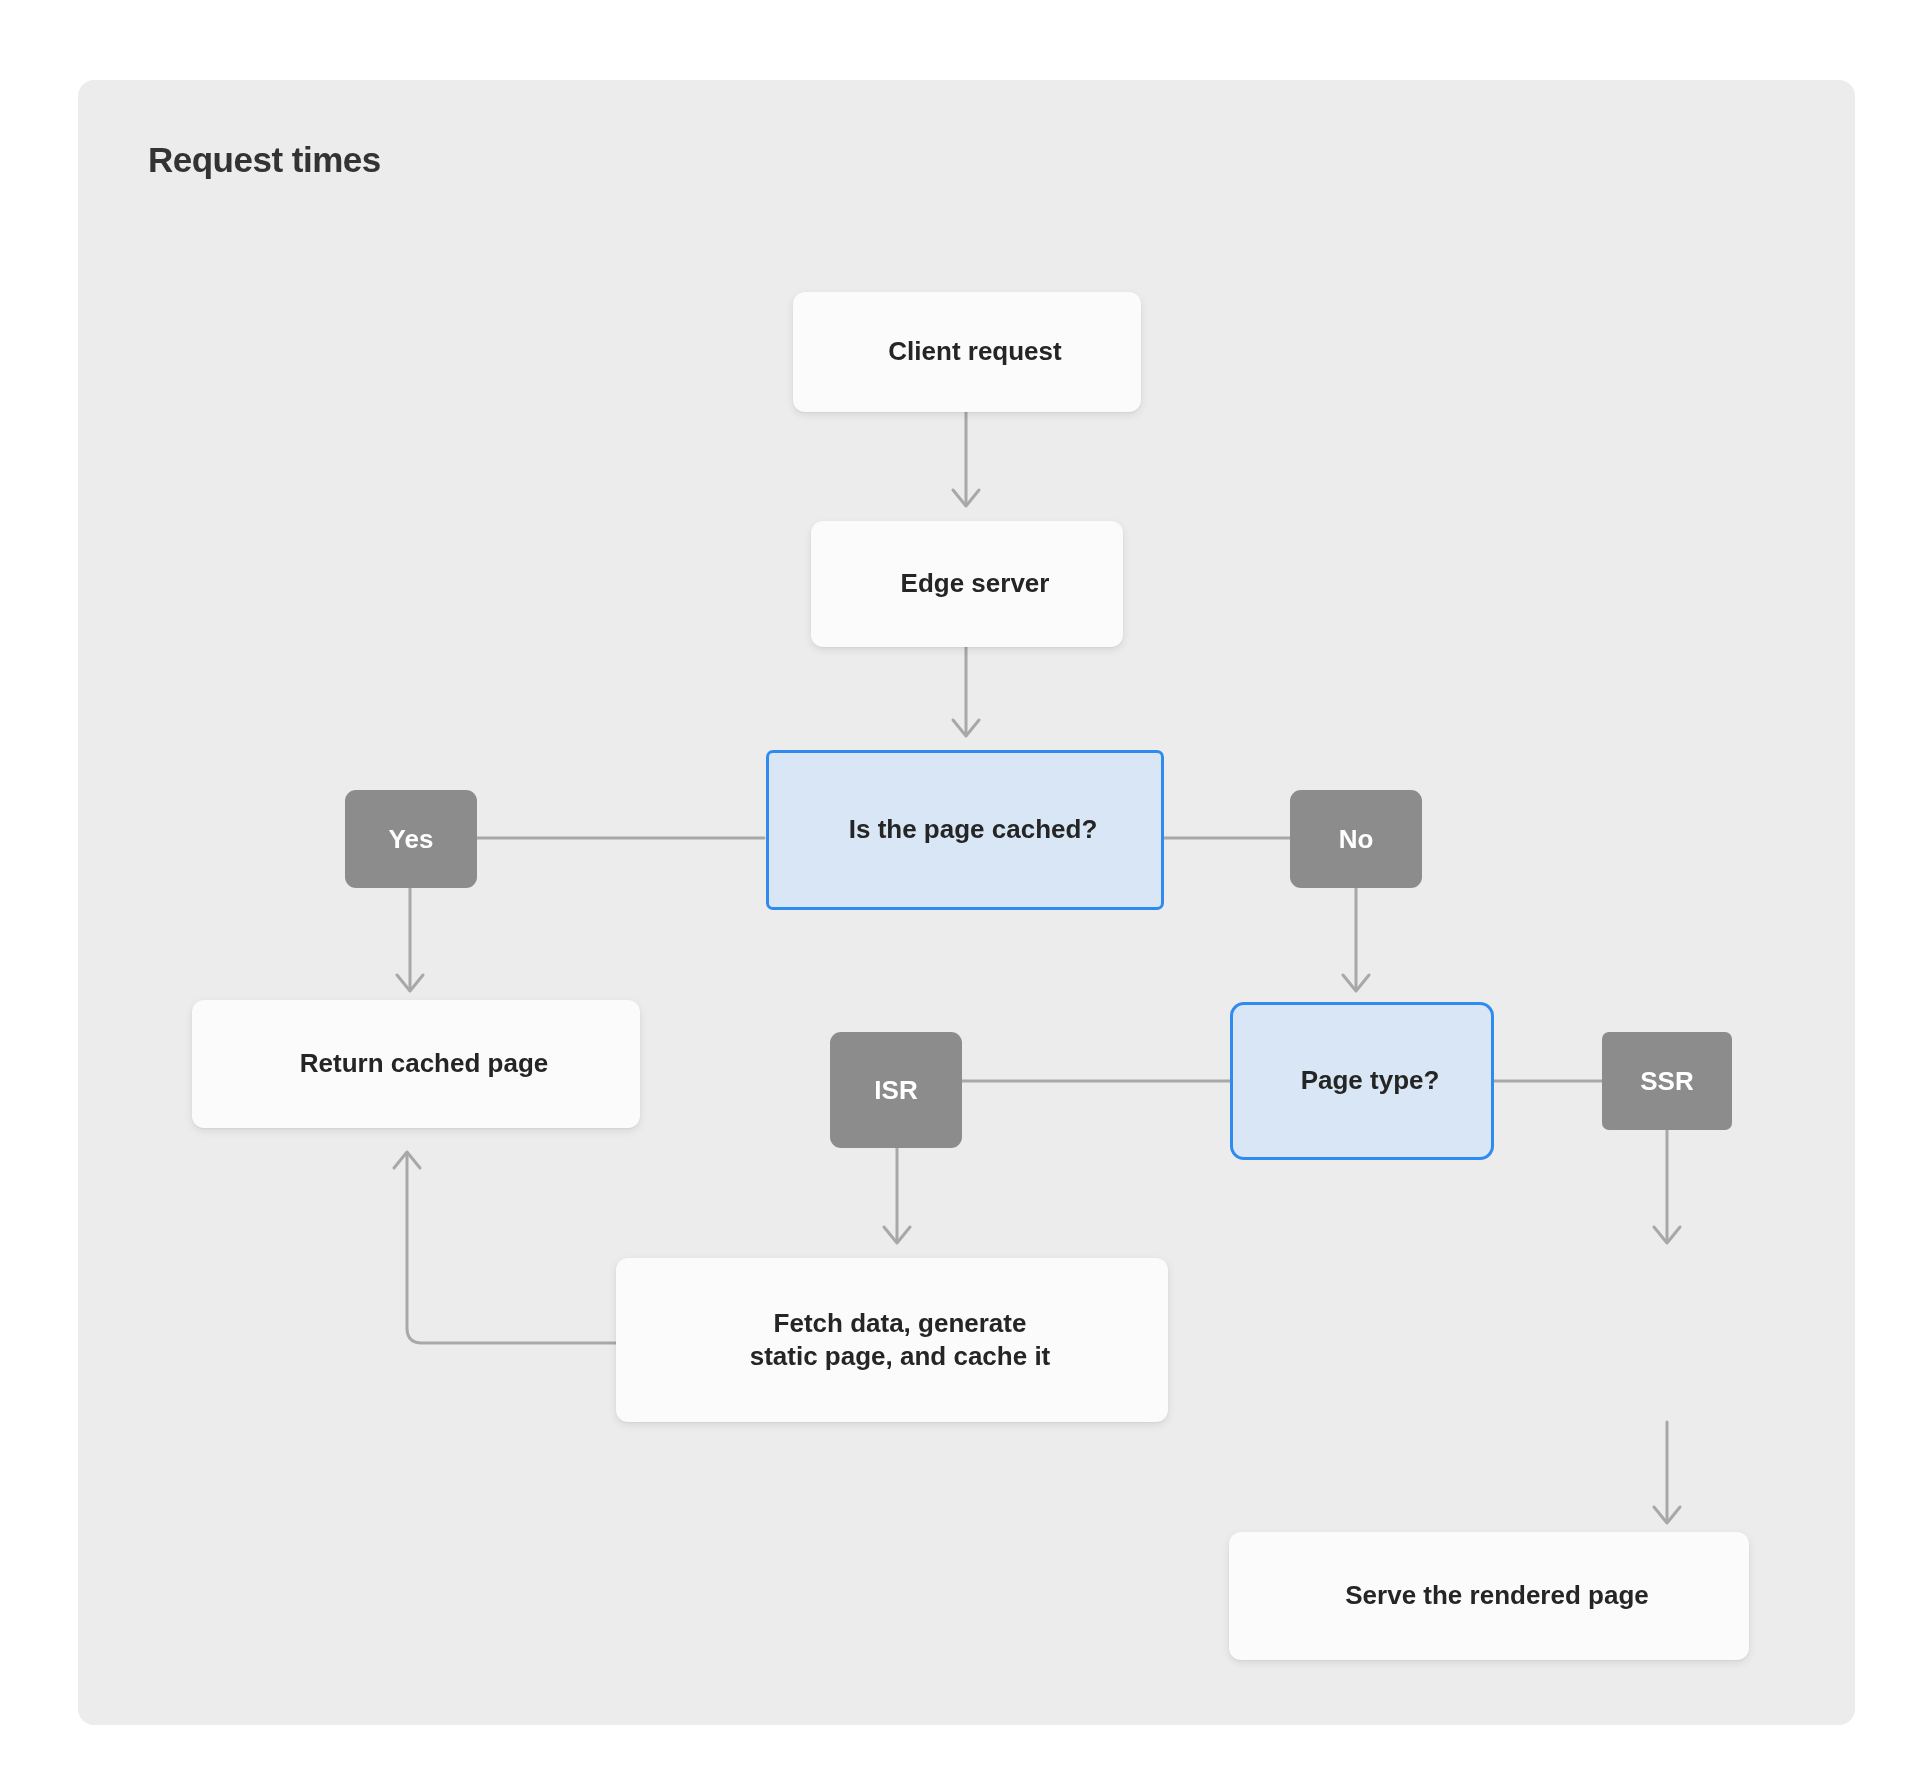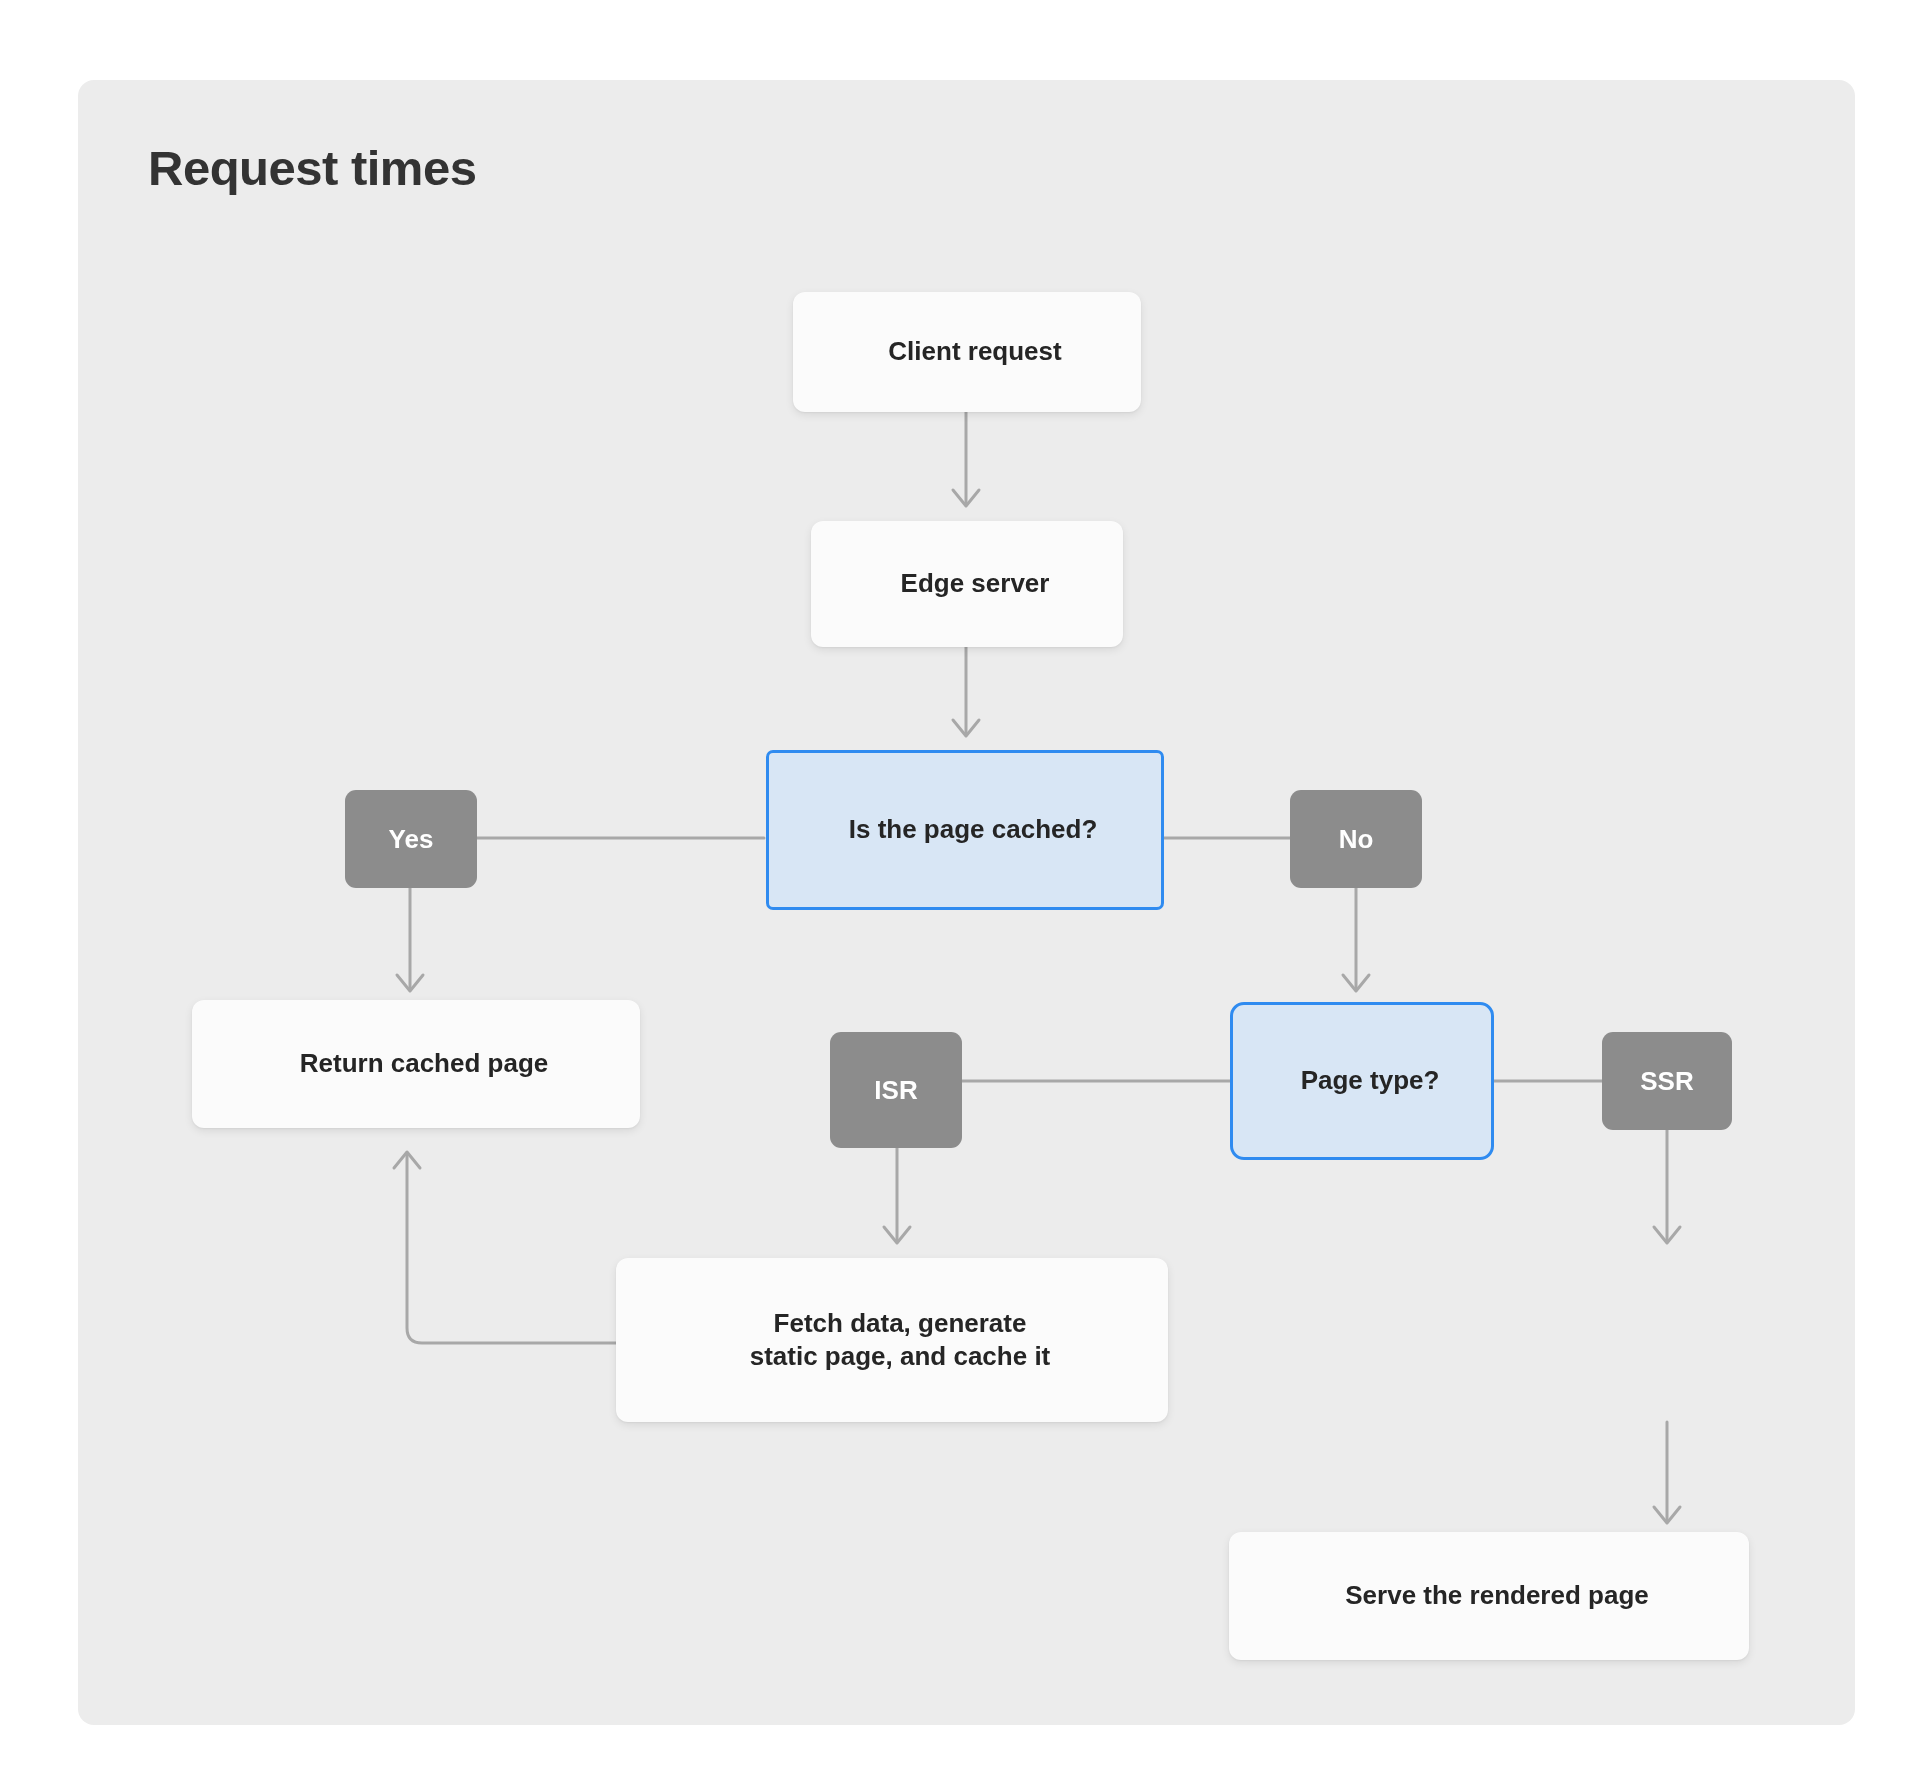--- a/index.html
+++ b/index.html
@@ -27,21 +27,21 @@
     width: 1777px;
     height: 1645px;
     background: #ececec;
     border-radius: 16px;
   }
 
   .panel-title {
     position: absolute;
     left: 148px;
     top: 140px;
-    font-size: 49px;
+    font-size: 35px;
     font-weight: bold;
     color: #333333;
     letter-spacing: -0.5px;
     white-space: nowrap;
   }
 
   
   #edges {
     position: absolute;
     left: 0;
@@ -189,21 +189,21 @@
   </div>
 
   <div class="node node-process" style="left:192px; top:1000px; width:448px; height:128px;">
     <span class="node-line">Return cached page</span>
   </div>
 
   <div class="badge" style="left:830px; top:1032px; width:132px; height:116px;">
     <span>ISR</span>
   </div>
 
-  <div class="badge" style="left:1602px; top:1032px; width:130px; height:98px;">
+  <div class="badge" style="left:1602px; top:1032px; width:130px; height:98px;border-radius:7px;">
     <span>SSR</span>
   </div>
 
   <div class="node node-process" style="left:616px; top:1258px; width:552px; height:164px; flex-direction:column;">
     <span class="node-line">Fetch data, generate</span>
     <span class="node-line">static page, and cache it</span>
   </div>
 
 
   <div class="node node-process" style="left:1229px; top:1532px; width:520px; height:128px;">

